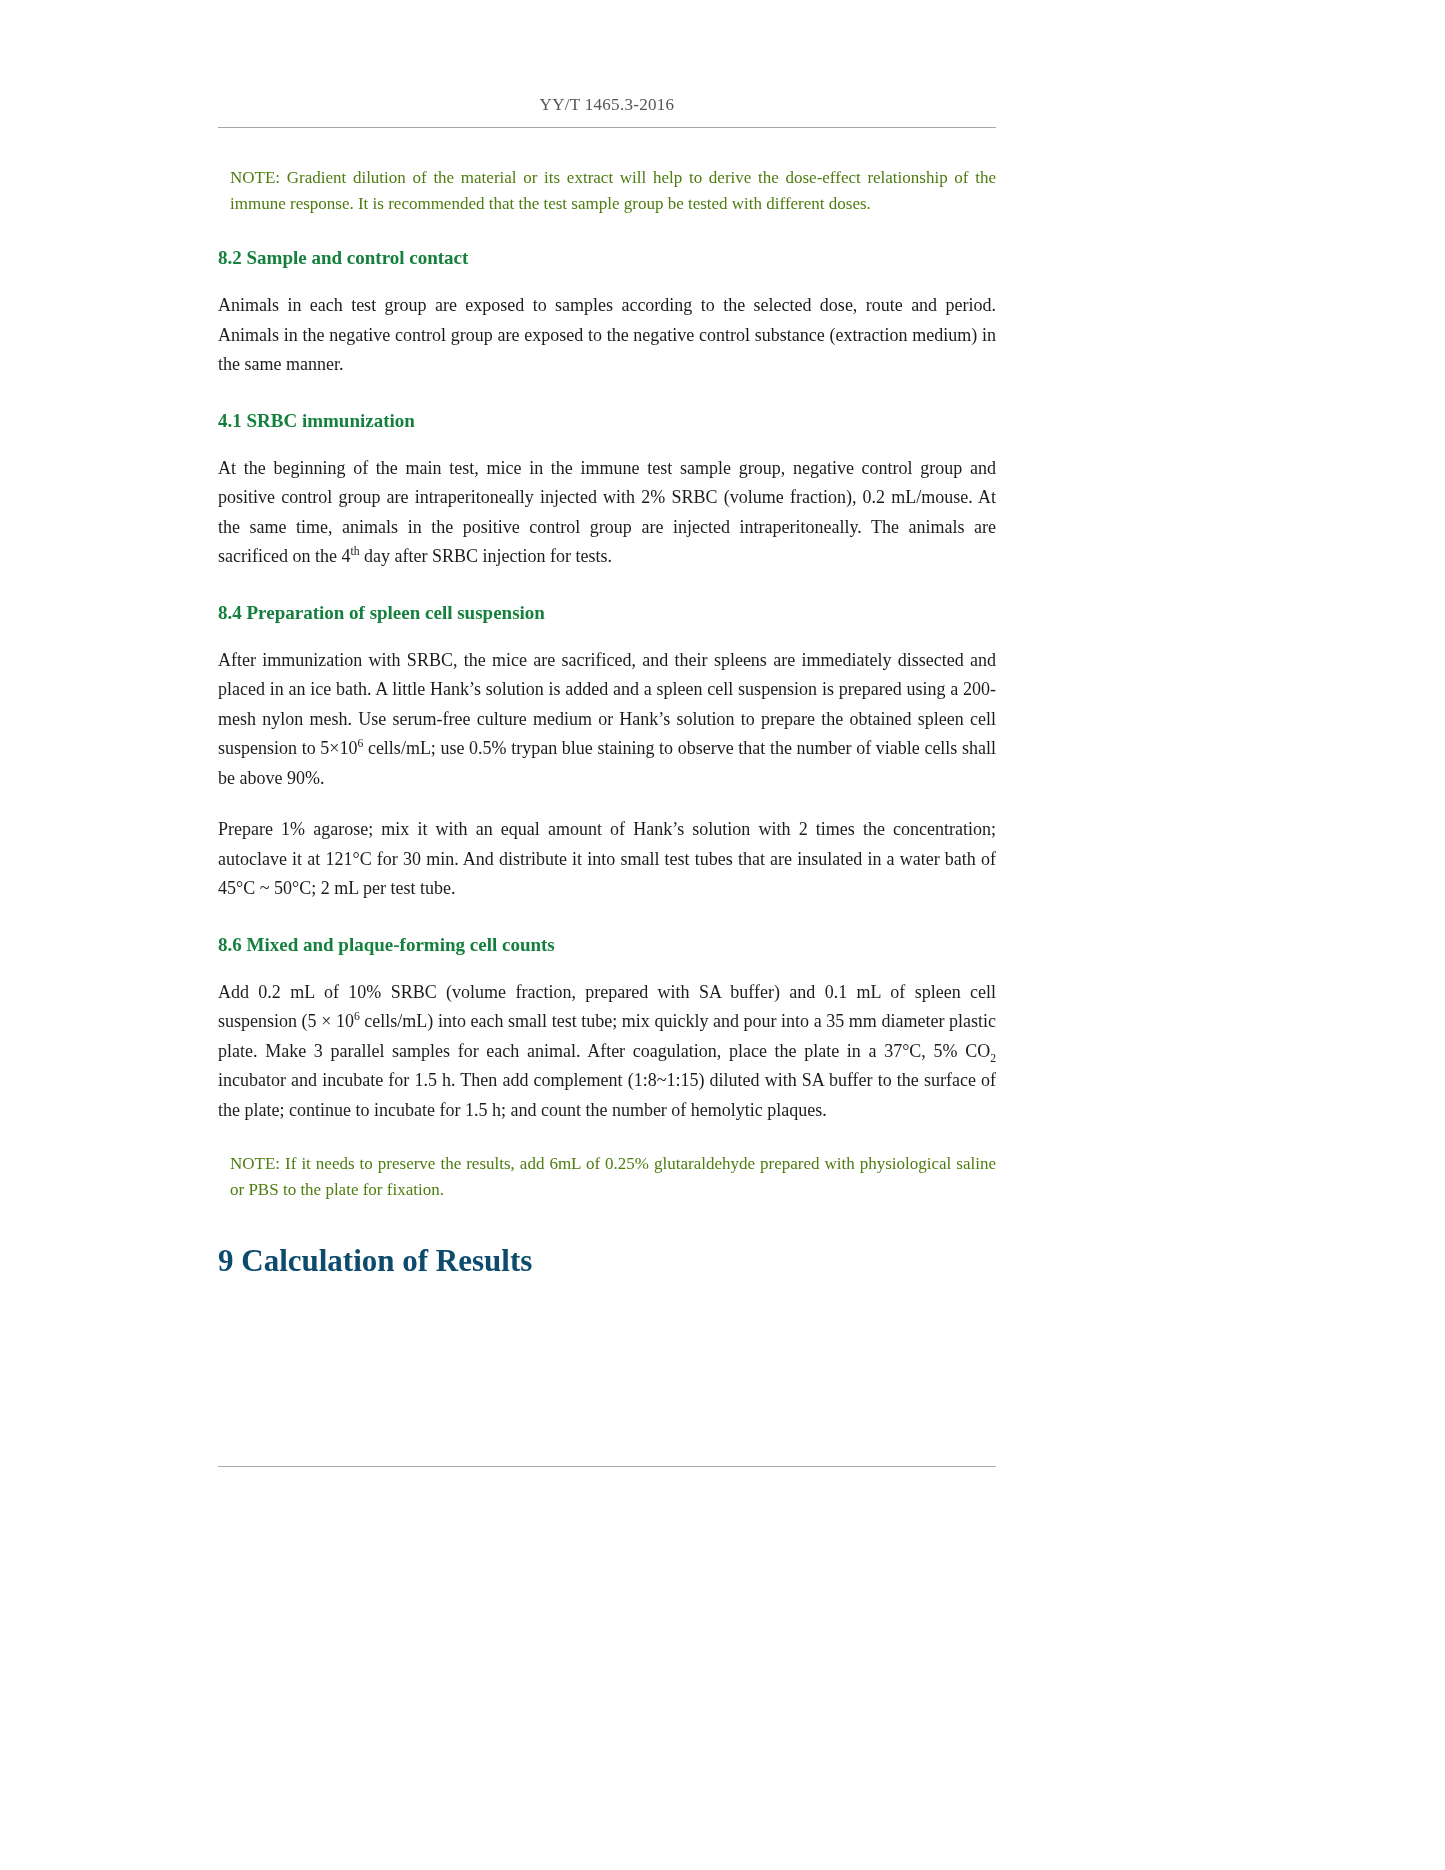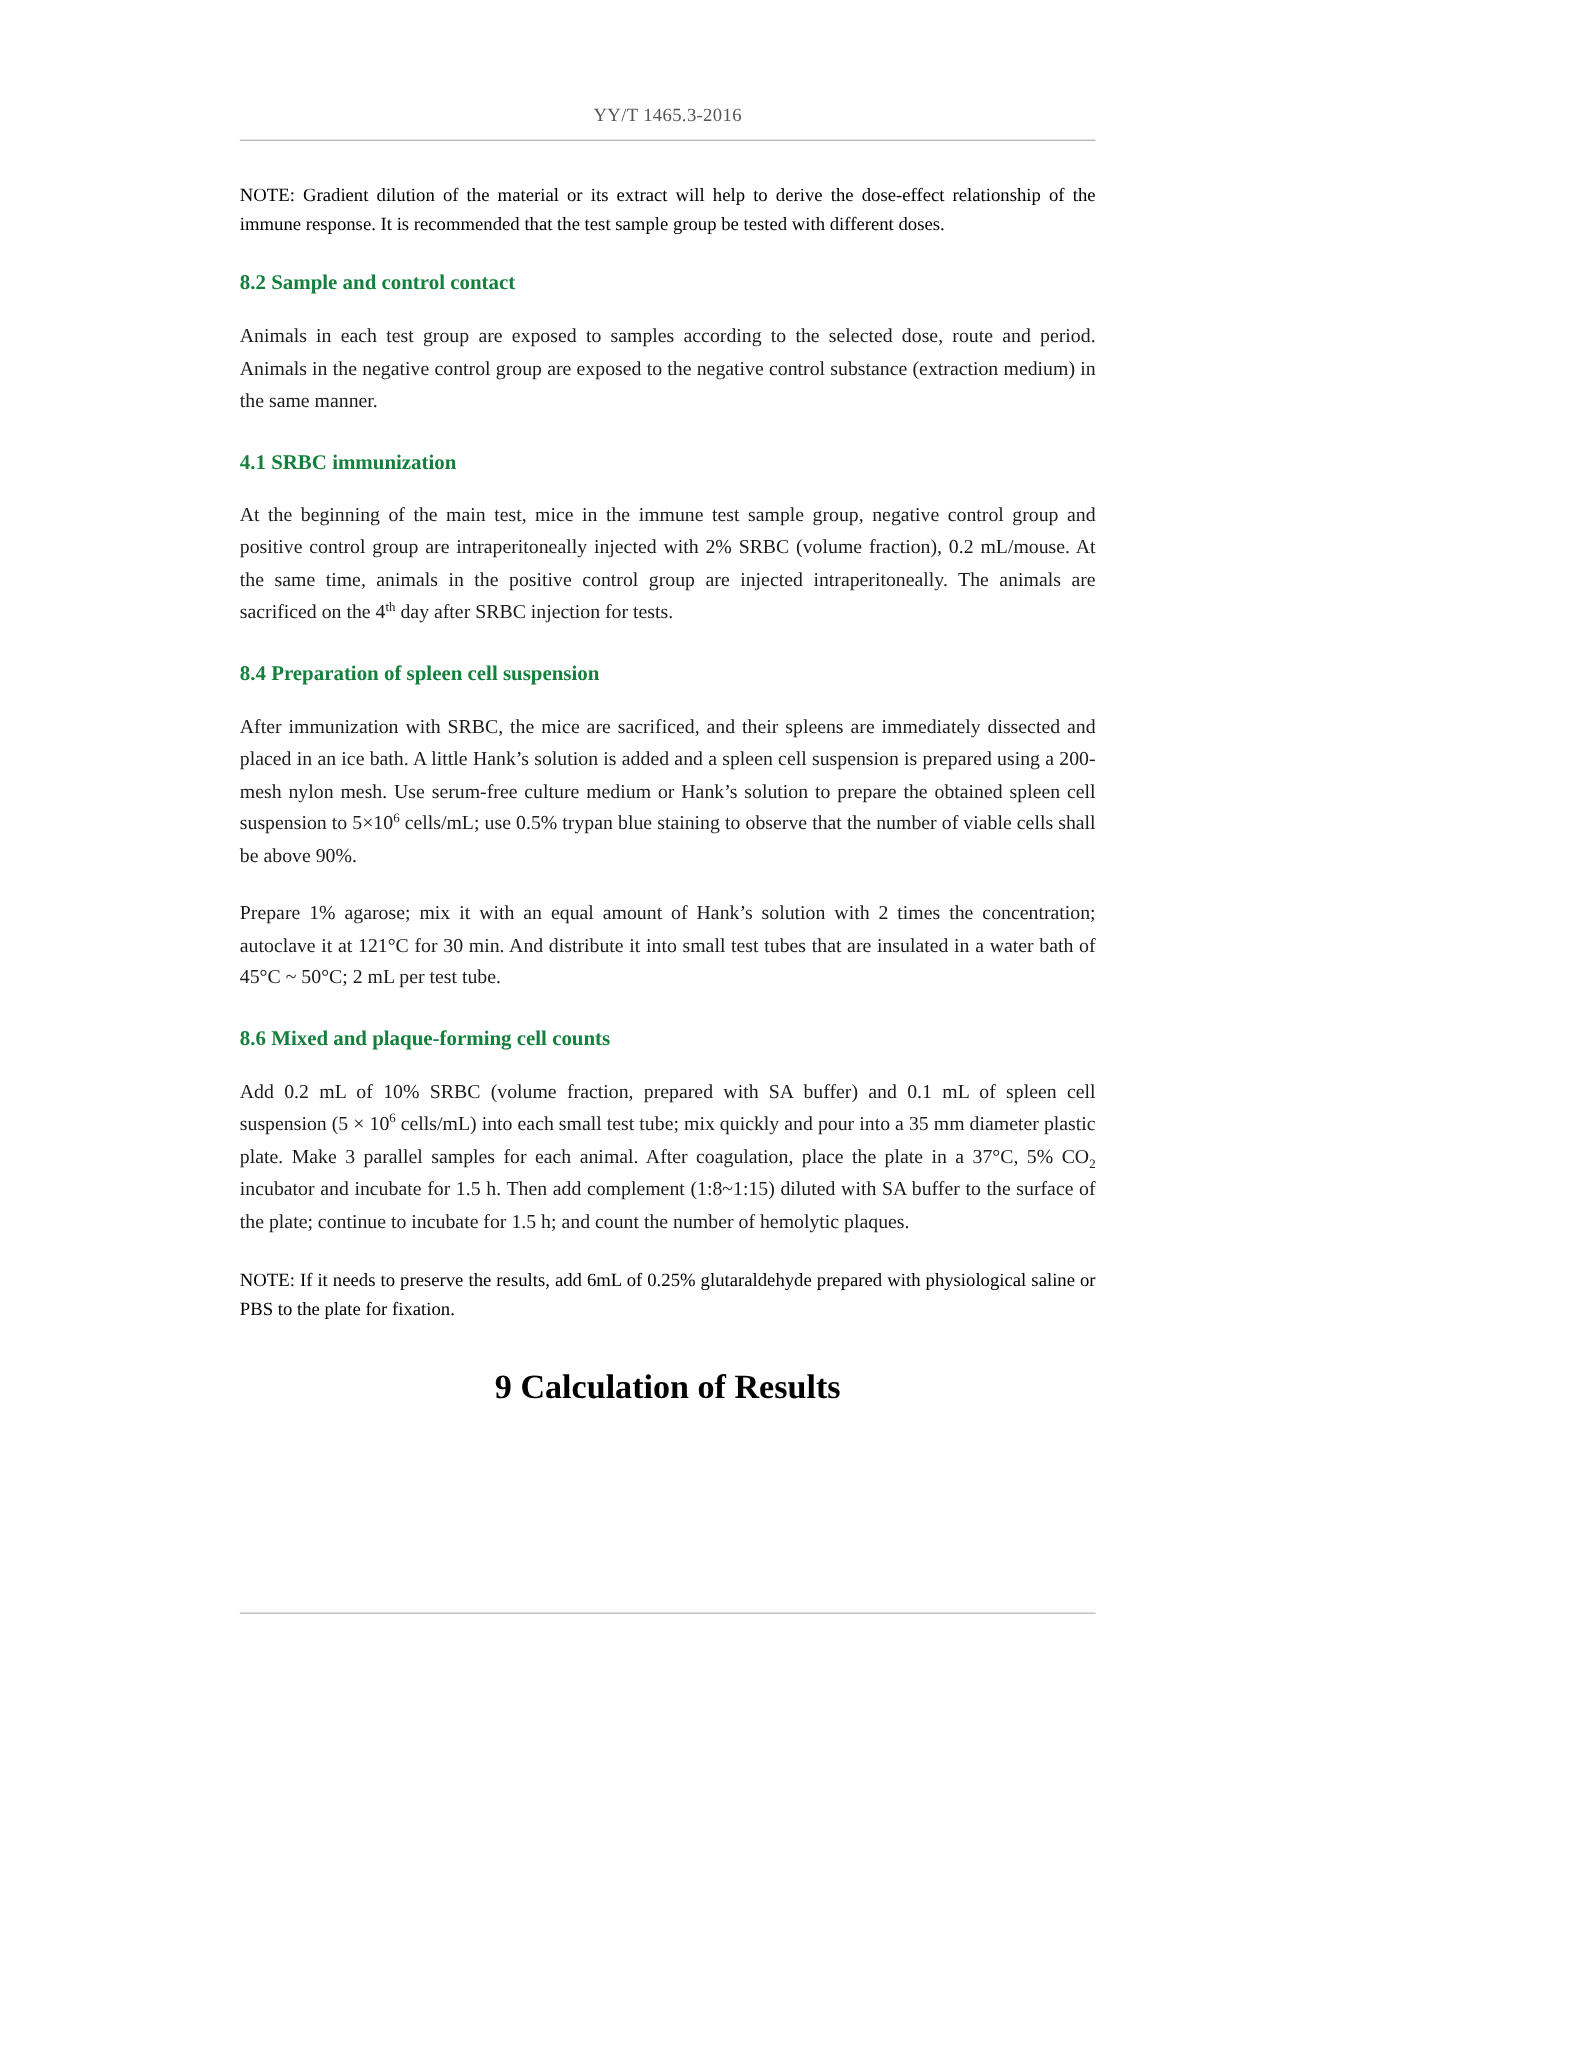--- a/index.html
+++ b/index.html
@@ -30,42 +30,41 @@
   }
   .rule {
     border-top: 1px solid #a6a6a6;
     height: 0;
     margin-top: 12px;
   }
   .note {
     font-size: 17px;
     line-height: 26px;
     text-align: justify;
-    margin: 37px 0 0 0;
-    color: #000000;
+    margin: 37px 0 0 12px;
+    color: #4d7c0f;
   }
   .note.second { margin-top: 26px; }
   .sec-heading {
     font-size: 19px;
     font-weight: bold;
     color: #15803d;
     margin: 30px 0 0 0;
   }
   .body-p {
     font-size: 18px;
     line-height: 29.5px;
     text-align: justify;
     margin: 22px 0 0 0;
   }
   .chapter-heading {
     font-size: 31px;
     font-weight: bold;
-    color: #000000;
+    color: #0c4a6e;
     margin: 40px 0 0 0;
-    text-align: center;
   }
   .p-91 { margin-top: 34px; }
   sup, sub {
     line-height: 0;
     font-size: 0.65em;
   }
   b, strong { font-weight: bold; }
   .page-footer {
     position: absolute;
     left: 218px;

